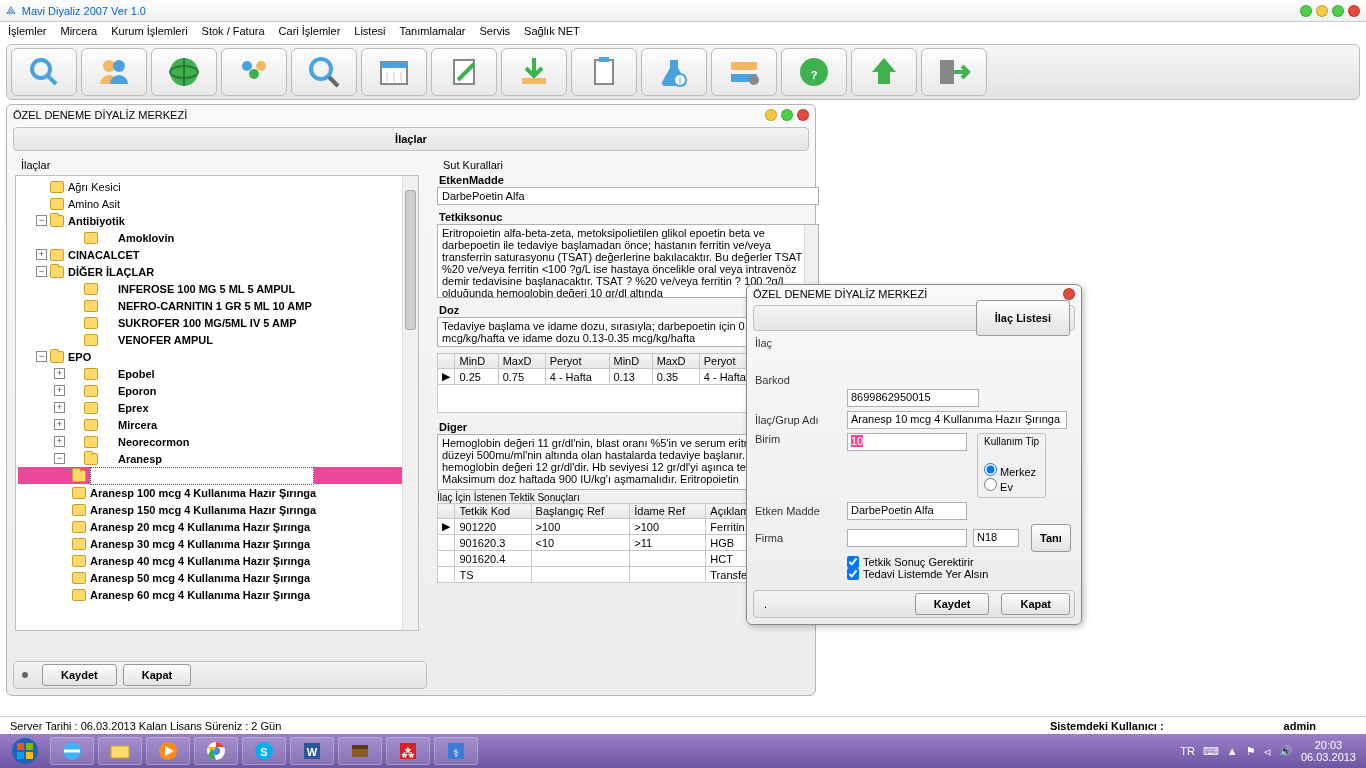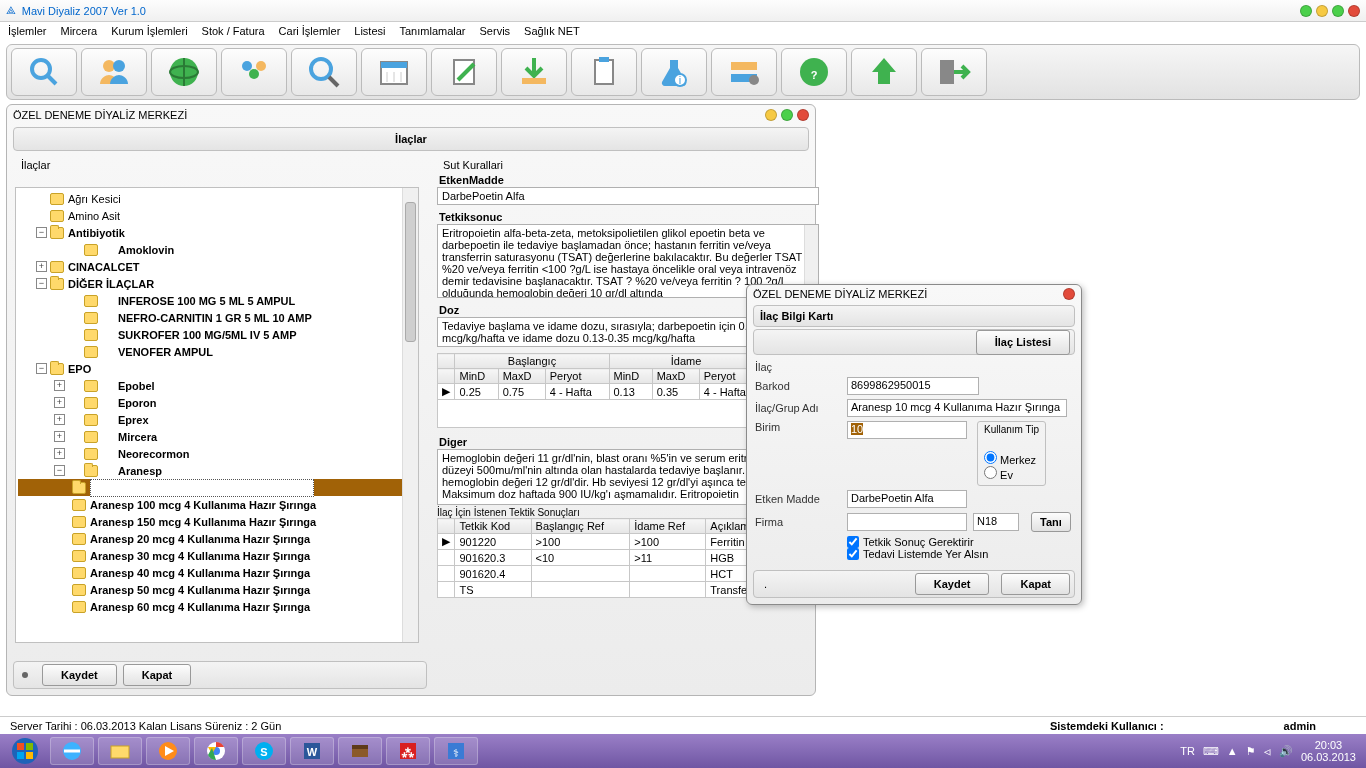--- a/index.html
+++ b/index.html
@@ -11,21 +11,21 @@
 .menubar span { color: #000; cursor: default; }
 .toolbar { height: 56px; background: linear-gradient(#f6f6f6,#e2e2e2); border: 1px solid #bbb; border-radius: 6px; margin: 4px 6px 2px 6px; display: flex; align-items: center; padding: 2px 4px; gap: 4px; }
 .tbtn { width: 66px; height: 48px; background: linear-gradient(#fdfdfd,#e8e8e8); border: 1px solid #bbb; border-radius: 6px; display: flex; align-items: center; justify-content: center; }
 .tbtn svg { width: 36px; height: 36px; }
 .content { position: relative; height: 596px; }
 .panel { position: absolute; background: linear-gradient(#f8f8f8,#ececec); border: 1px solid #b5b5b5; border-radius: 6px; }
 .panel-title { height: 20px; display: flex; align-items: center; padding: 0 6px; font-weight: normal; }
 .panel-title .spacer { flex: 1; }
 .panel-sub { height: 24px; margin: 2px 6px; background: linear-gradient(#f4f4f4,#e4e4e4); border: 1px solid #c0c0c0; border-radius: 4px; display: flex; align-items: center; justify-content: center; font-size: 14px; font-weight: bold; }
 .section-label { font-size: 11px; padding: 2px 6px 1px 6px; }
-.tree-wrap { position: absolute; left: 8px; top: 70px; width: 404px; height: 456px; background: #fff; border: 1px solid #c0c0c0; overflow: hidden; margin-top: 12px; }
+.tree-wrap { position: absolute; left: 8px; top: 70px; width: 404px; height: 456px; background: #fff; border: 1px solid #c0c0c0; overflow: hidden; }
 .tree-wrap .sb { position: absolute; right: 0; top: 0; bottom: 0; width: 16px; background: #f0f0f0; border-left: 1px solid #ddd; }
 .tree-wrap .sb .thumb { position: absolute; left: 2px; right: 2px; top: 14px; height: 140px; background: #cfcfcf; border: 1px solid #aaa; border-radius: 3px; }
 .tree { padding: 2px 2px; line-height: 16px; }
 .node { display: flex; align-items: center; height: 17px; white-space: nowrap; }
 .exp { width: 11px; height: 11px; border: 1px solid #888; background: #fff; font-size: 9px; line-height: 9px; text-align: center; margin-right: 3px; color: #444; }
 .exp-blank { width: 11px; margin-right: 3px; }
 .fold { width: 14px; height: 12px; background: #ffd96b; border: 1px solid #c9a227; border-radius: 2px; margin-right: 4px; position: relative; }
 .fold.open::before { content: ""; position: absolute; left: -1px; top: -3px; width: 7px; height: 3px; background: #ffd96b; border: 1px solid #c9a227; border-bottom: none; border-radius: 2px 2px 0 0; }
 .node.sel > .lbl { border: 1px dotted #555; padding: 0 1px; background: #fff; }
 .ind1 { padding-left: 18px; } .ind2 { padding-left: 36px; gap: 16px; } .ind3 { padding-left: 54px; }
@@ -43,21 +43,21 @@
 .grid .hdr2 th { text-align: center; }
 .rowmark { width: 14px; text-align: center !important; }
 .popup { position: absolute; left: 746px; top: 182px; width: 336px; background: linear-gradient(#f8f8f8,#ececec); border: 1px solid #8a8a8a; border-radius: 6px; box-shadow: 2px 2px 6px rgba(0,0,0,.25); z-index: 10; }
 .popup .pt { height: 18px; display: flex; align-items: center; padding: 0 6px; }
 .popup .ps { height: 22px; margin: 2px 6px; background: linear-gradient(#f4f4f4,#e4e4e4); border: 1px solid #c0c0c0; border-radius: 4px; display: flex; align-items: center; padding: 0 6px; font-weight: bold; font-size: 12px; }
 .popup .topbar { height: 26px; margin: 2px 6px; background: linear-gradient(#f4f4f4,#e4e4e4); border: 1px solid #c0c0c0; border-radius: 4px; display: flex; justify-content: flex-end; align-items: center; padding: 0 4px; }
 .form { padding: 4px 8px 8px 8px; }
 .frow { display: flex; align-items: center; margin-bottom: 4px; gap: 6px; }
 .flab { width: 86px; color: #333; }
 .fin { background: #fff; border: 1px solid #b0b0b0; padding: 1px 3px; height: 18px; }
-.sel { background: #a16207; color: #fff; }
+.sel { background: #ec4899; color: #fff; }
 .grpbox { border: 1px solid #c0c0c0; border-radius: 3px; padding: 2px 6px 4px 6px; margin-left: 4px; }
 .grpbox .gt { font-size: 10px; margin-bottom: 16px; }
 .chk { display: flex; align-items: center; gap: 4px; margin-left: 92px; }
 .chk input { width: 12px; height: 12px; }
 .popup .bbar { height: 28px; margin: 2px 6px 6px 6px; background: linear-gradient(#f4f4f4,#e4e4e4); border: 1px solid #c0c0c0; border-radius: 4px; display: flex; justify-content: flex-end; align-items: center; padding: 0 4px; gap: 6px; }
 .status { position: absolute; left: 0; right: 0; bottom: 34px; height: 18px; background: #fff; border-top: 1px solid #ccc; display: flex; align-items: center; padding: 0 10px; font-size: 11px; }
 .status .spacer { flex: 1; }
 .taskbar { position: absolute; left: 0; right: 0; bottom: 0; height: 34px; background: linear-gradient(#9a7fc7,#6f56a3); display: flex; align-items: center; padding: 0 4px; }
 .taskbar .start { width: 42px; height: 30px; border-radius: 4px; display: flex; align-items: center; justify-content: center; }
 .taskbar .titem { width: 44px; height: 28px; margin-left: 4px; background: rgba(255,255,255,.15); border: 1px solid rgba(255,255,255,.25); border-radius: 3px; display: flex; align-items: center; justify-content: center; }
@@ -334,26 +334,20 @@
       <div class="field" style="height:18px;"><span>DarbePoetin Alfa</span></div>
 
       <div class="grp-label" style="margin-top:6px;">Tetkiksonuc</div>
       <div class="txtarea"><span>Eritropoietin alfa-beta-zeta, metoksipolietilen glikol epoetin beta ve darbepoetin ile tedaviye başlamadan önce; hastanın ferritin ve/veya transferrin saturasyonu (TSAT) değerlerine bakılacaktır. Bu değerler TSAT &lt; %20 ve/veya ferritin &lt;100 ?g/L ise hastaya öncelikle oral veya intravenöz demir tedavisine başlanacaktır. TSAT ? %20 ve/veya ferritin ? 100 ?g/L olduğunda hemoglobin değeri 10 gr/dl altında</span><div class="sb2"></div></div>
 
       <div class="grp-label" style="margin-top:6px;">Doz</div>
       <div class="field" style="height:30px;"><span>Tedaviye başlama ve idame dozu, sırasıyla; darbepoetin için 0.25-0.75 mcg/kg/hafta ve idame dozu 0.13-0.35 mcg/kg/hafta</span></div>
 
       <table class="grid" style="margin-top:6px;">
         <tbody>
-            <tr class="hdr2">
-              <th style="width:16px;"></th>
-              <th colspan="3">Başlangıç</th>
-              <th colspan="3">İdame</th>
-              <th></th>
-            </tr>
         <tr>
           <th></th>
               <th>MinD</th>
               <th>MaxD</th>
               <th>Peryot</th>
           <th>MinD</th>
               <th>MaxD</th>
               <th>Peryot</th>
               <th>Birim</th>
         </tr>
@@ -434,35 +428,32 @@
         </div>
     </div>
   </div>
 
   <div class="popup">
     <div class="pt">
       <span>ÖZEL DENEME DİYALİZ MERKEZİ</span>
         <span class="spacer" style="flex:1"></span>
       <span class="tb-dot" style="background:#e24b3b"></span>
     </div>
-    <div class="ps">
-        <span>İlaç Bilgi Kartı</span>
-      </div>
     <div class="topbar">
-      <div class="btn" style="height:25px;">
+      <div class="btn" style="height:36px;">
           <span>İlaç Listesi</span>
         </div>
     </div>
     <div class="form">
       <div class="frow">
           <span class="flab">İlaç</span>
         </div>
       <div class="frow">
           <span class="flab">Barkod</span>
-        <span class="fin" style="width:132px;">8699862950015</span>
+        <span class="fin" style="width:132px;margin-top:36px;">8699862950015</span>
         </div>
       <div class="frow">
           <span class="flab">İlaç/Grup Adı</span>
         <span class="fin" style="width:220px;">Aranesp 10 mcg 4 Kullanıma Hazır Şırınga</span>
         </div>
       <div class="frow" style="align-items:flex-start;">
         <span class="flab">Birim</span>
         <span class="fin" style="width:120px;"><span class="sel">10</span></span>
         <div class="grpbox">
           <div class="gt">Kullanım Tip</div>
@@ -471,21 +462,21 @@
         </div>
       </div>
       <div class="frow">
           <span class="flab">Etken Madde</span>
         <span class="fin" style="width:120px;">DarbePoetin Alfa</span>
         </div>
       <div class="frow">
           <span class="flab">Firma</span>
         <span class="fin" style="width:120px;"></span>
         <span class="fin" style="width:46px;">N18</span>
-        <div class="btn" style="height:20px; padding:0 8px;">
+        <div class="btn" style="height:28px; padding:0 8px;">
             <span>Tanı</span>
           </div>
       </div>
       <div class="chk">
           <input type="checkbox" checked="" style="">
           <span>Tetkik Sonuç Gerektirir</span>
         </div>
       <div class="chk">
           <input type="checkbox" checked="" style="">
           <span>Tedavi Listemde Yer Alsın</span>

